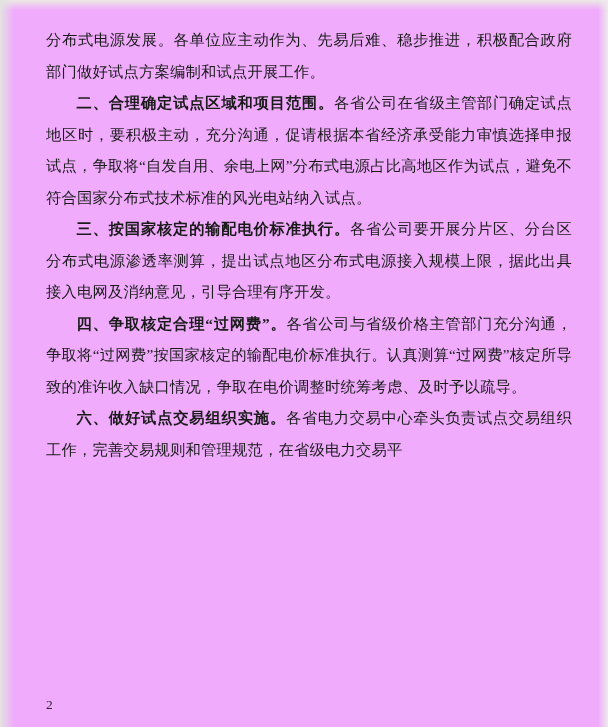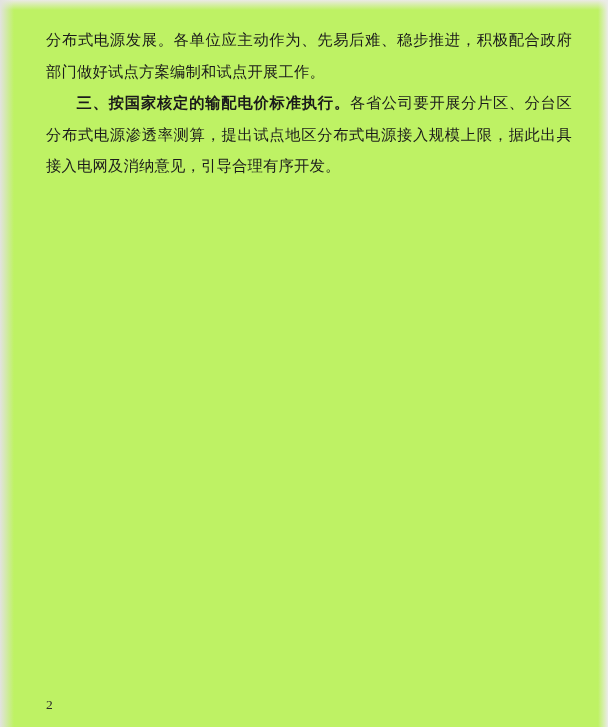--- a/index.html
+++ b/index.html
@@ -12,21 +12,21 @@
     height: 727px;
     font-family: "Liberation Serif", "DejaVu Serif", serif;
     color: #1b1b1b;
     position: relative;
     overflow: hidden;
   }
   .page {
     position: relative;
     width: 608px;
     height: 727px;
-    background: #bef264;
+    background: #f0abfc;
     box-sizing: border-box;
     padding: 24px 36px 14px 46px;
   }
   
   .edge-left {
     position: absolute;
     left: 0; top: 0; bottom: 0;
     width: 14px;
     background: linear-gradient(to right, #e3e3e0, rgba(253,253,251,0));
     pointer-events: none;
@@ -80,24 +80,33 @@
   <div class="edge-top"></div>
   <div class="edge-left"></div>
   <div class="edge-right"></div>
 
   <div class="body-text">
 
     <p class="cont">
       <span>分布式电源发展。各单位应主动作为、先易后难、稳步推进，积极配合政府部门做好试点方案编制和试点开展工作。</span>
     </p>
 
+    <p class="para">
+      <span class="lead">二、合理确定试点区域和项目范围。</span><span>各省公司在省级主管部门确定试点地区时，要积极主动，充分沟通，促请根据本省经济承受能力审慎选择申报试点，争取将“自发自用、余电上网”分布式电源占比高地区作为试点，避免不符合国家分布式技术标准的风光电站纳入试点。</span>
+    </p>
 
     <p class="para">
       <span class="lead">三、按国家核定的输配电价标准执行。</span><span>各省公司要开展分片区、分台区分布式电源渗透率测算，提出试点地区分布式电源接入规模上限，据此出具接入电网及消纳意见，引导合理有序开发。</span>
     </p>
 
+    <p class="para">
+      <span class="lead">四、争取核定合理“过网费”。</span><span>各省公司与省级价格主管部门充分沟通，争取将“过网费”按国家核定的输配电价标准执行。认真测算“过网费”核定所导致的准许收入缺口情况，争取在电价调整时统筹考虑、及时予以疏导。</span>
+    </p>
 
 
+    <p class="para">
+      <span class="lead">六、做好试点交易组织实施。</span><span>各省电力交易中心牵头负责试点交易组织工作，完善交易规则和管理规范，在省级电力交易平</span>
+    </p>
 
   </div>
 
   <div class="page-number">2</div>
 </div>
 
 </body></html>

